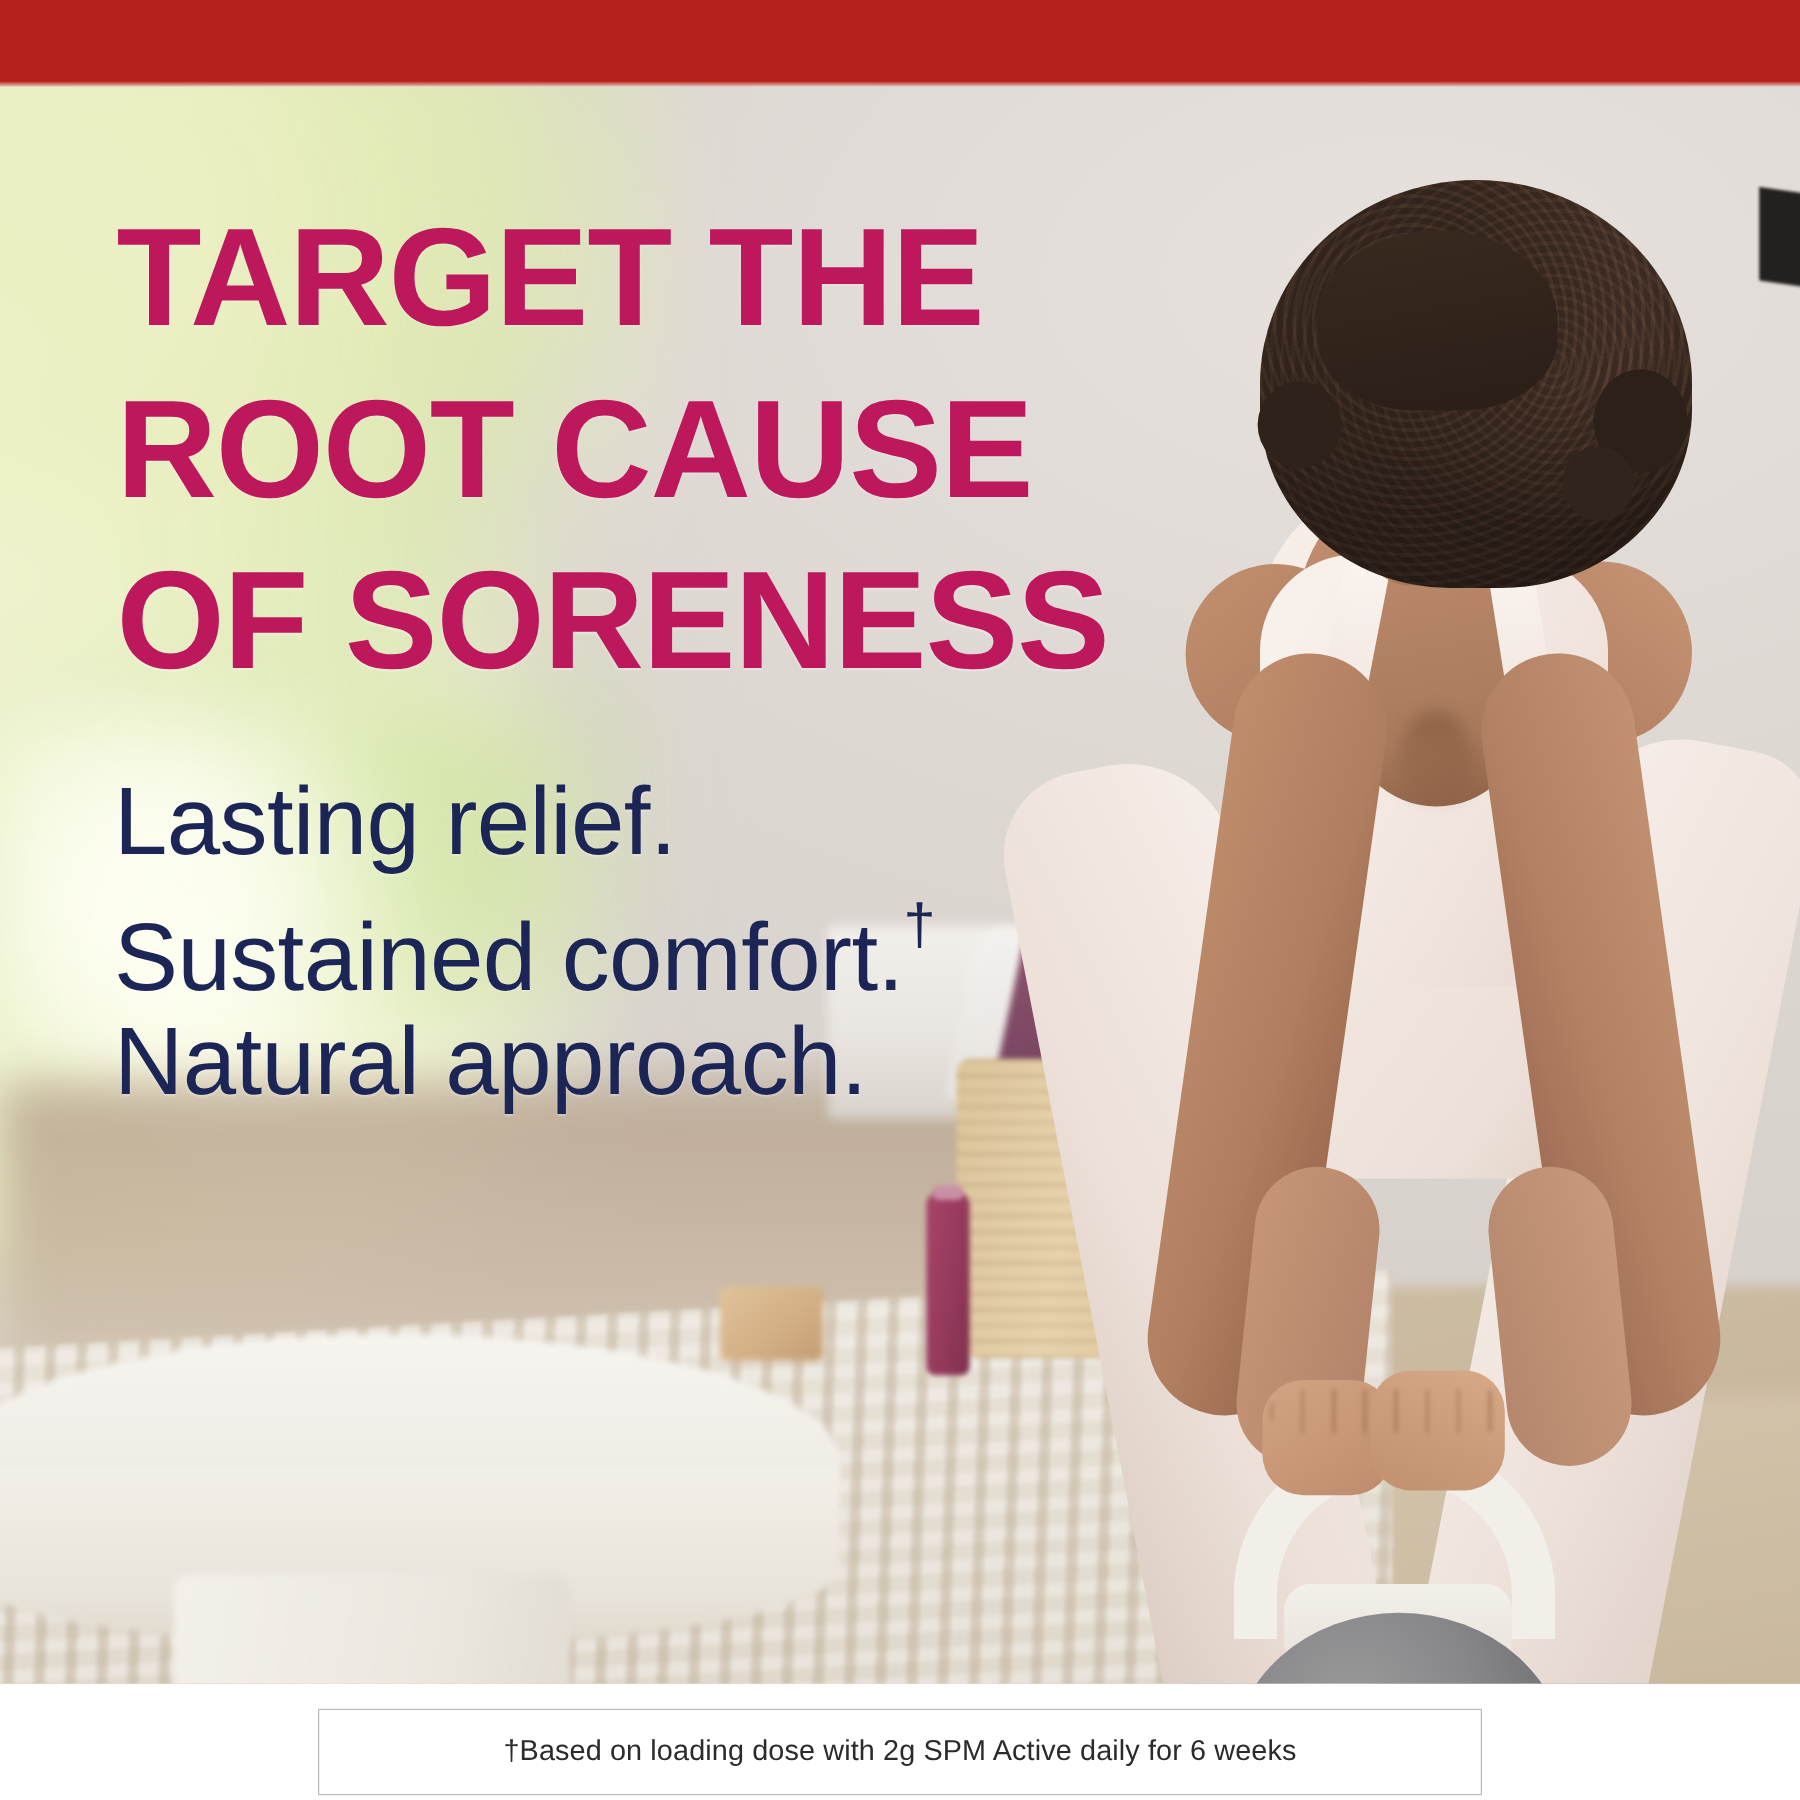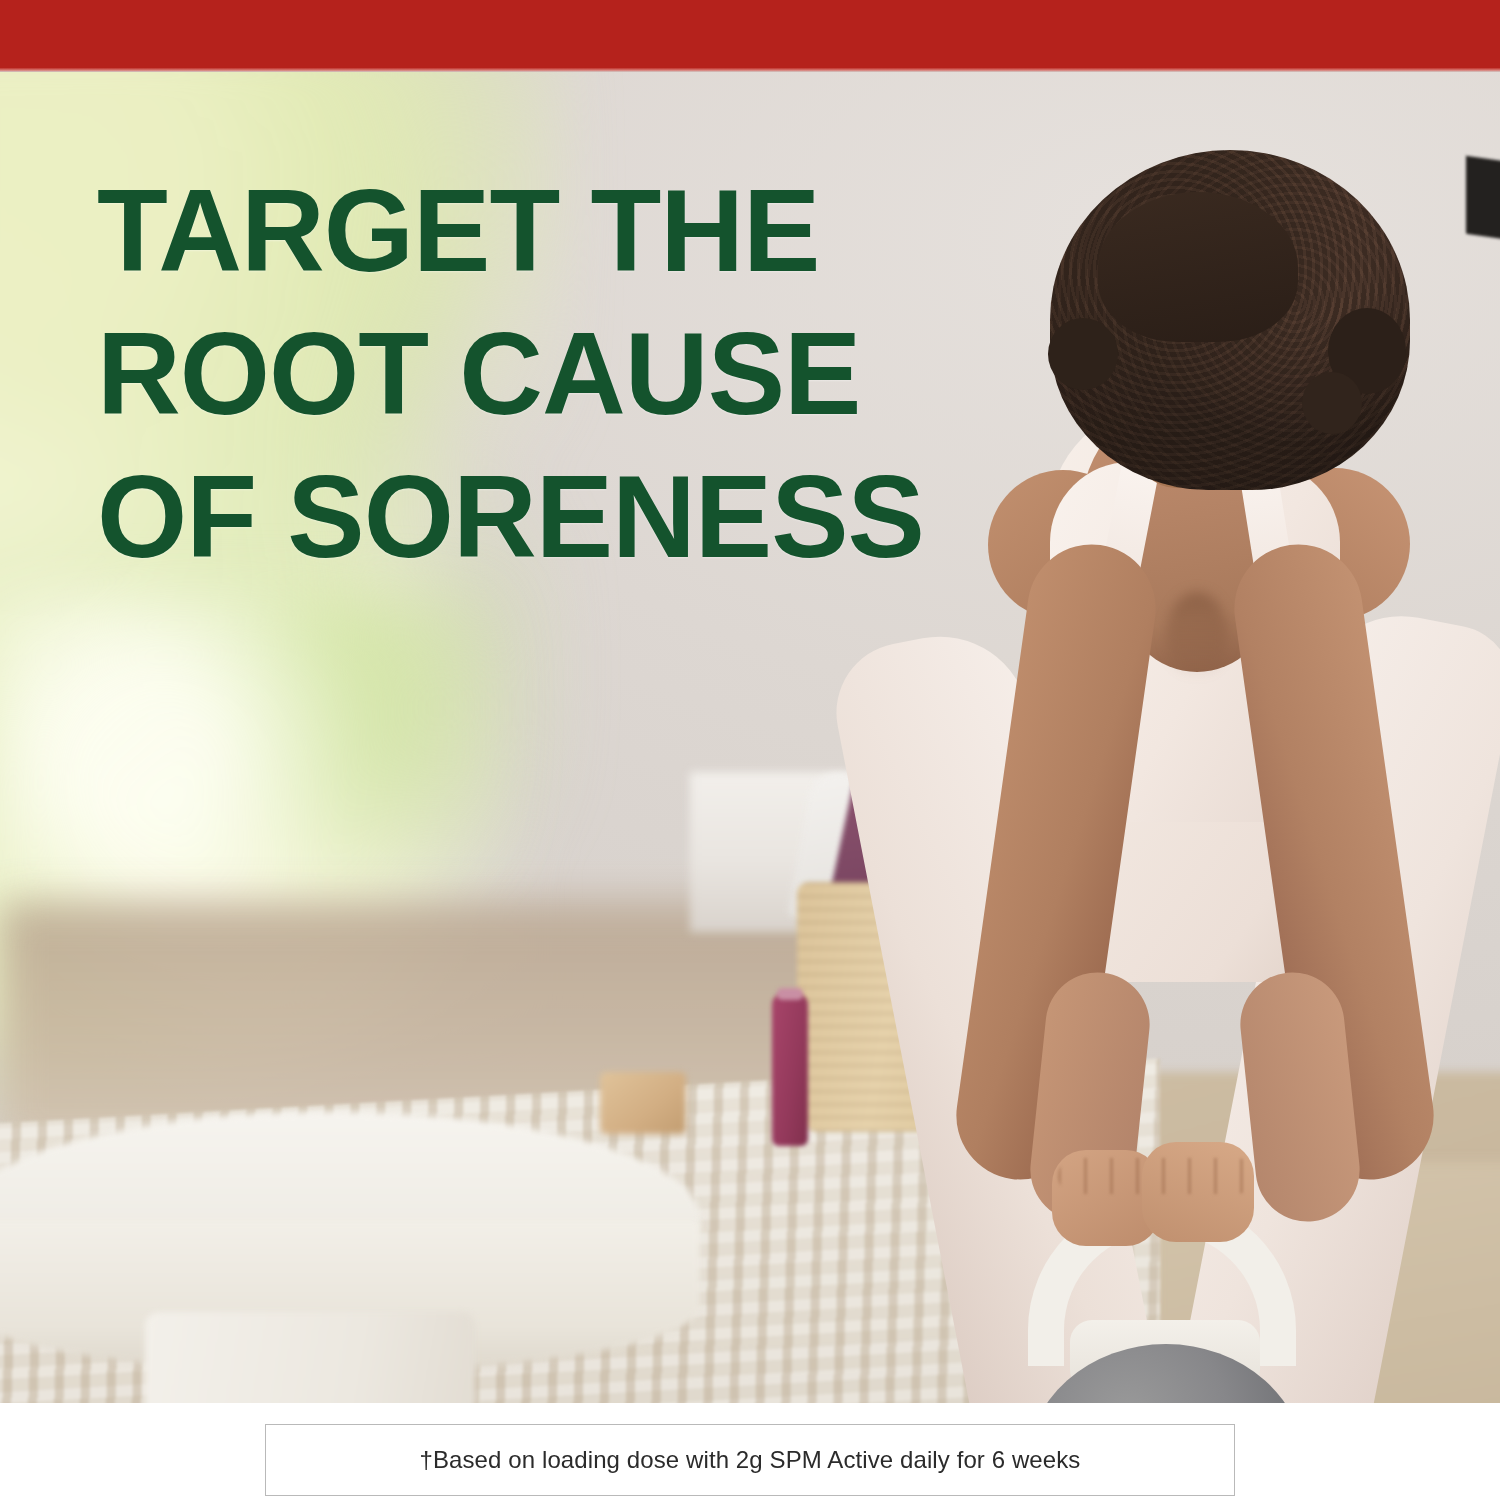--- a/index.html
+++ b/index.html
@@ -225,21 +225,21 @@
            background:linear-gradient(180deg,#f3f0ea 0%,#e7e2da 100%);}
   .kb-ball{position:absolute;left:96px;top:1272px;width:280px;height:250px;
            border-radius:50% 50% 46% 46%;
            background:radial-gradient(circle at 36% 30%, #9a9a9a 0%, #87878a 40%, #6e6f73 75%, #5d5e62 100%);}
 
   
   .bg-soft{position:absolute;left:0;top:0;width:1010px;height:1331px;
            backdrop-filter:blur(0px);pointer-events:none;}
 
   
-  .headline{position:absolute;left:97px;top:160px;color:#14532d;
+  .headline{position:absolute;left:97px;top:160px;color:#be185d;
             font-family:"Liberation Sans",sans-serif;font-weight:700;
             font-size:116px;line-height:143px;letter-spacing:-1px;
             white-space:pre-line;text-shadow:0 1px 2px rgba(255,255,255,.35);}
 
   .subhead{position:absolute;left:95px;top:641px;color:#1b2656;
            font-family:"Liberation Sans",sans-serif;font-weight:400;
            font-size:80px;line-height:87px;letter-spacing:-.5px;
            white-space:pre-line;text-shadow:0 1px 2px rgba(255,255,255,.3);}
   .dagger{font-size:48px;vertical-align:38px;}
 
@@ -323,18 +323,21 @@
       <div class="kb-ball"></div>
     </div>
 
     <div class="bg-soft"></div>
   </div>
 
   <div class="headline">TARGET THE
 ROOT CAUSE
 OF SORENESS</div>
 
+  <div class="subhead"><span>Lasting relief.</span>
+<span>Sustained comfort.</span><span class="dagger">†</span>
+<span>Natural approach.</span></div>
 
   <div class="footnote-box">
     <span class="footnote-text">†Based on loading dose with 2g SPM Active daily for 6 weeks</span>
   </div>
 
 </div>
 
 </body></html>

